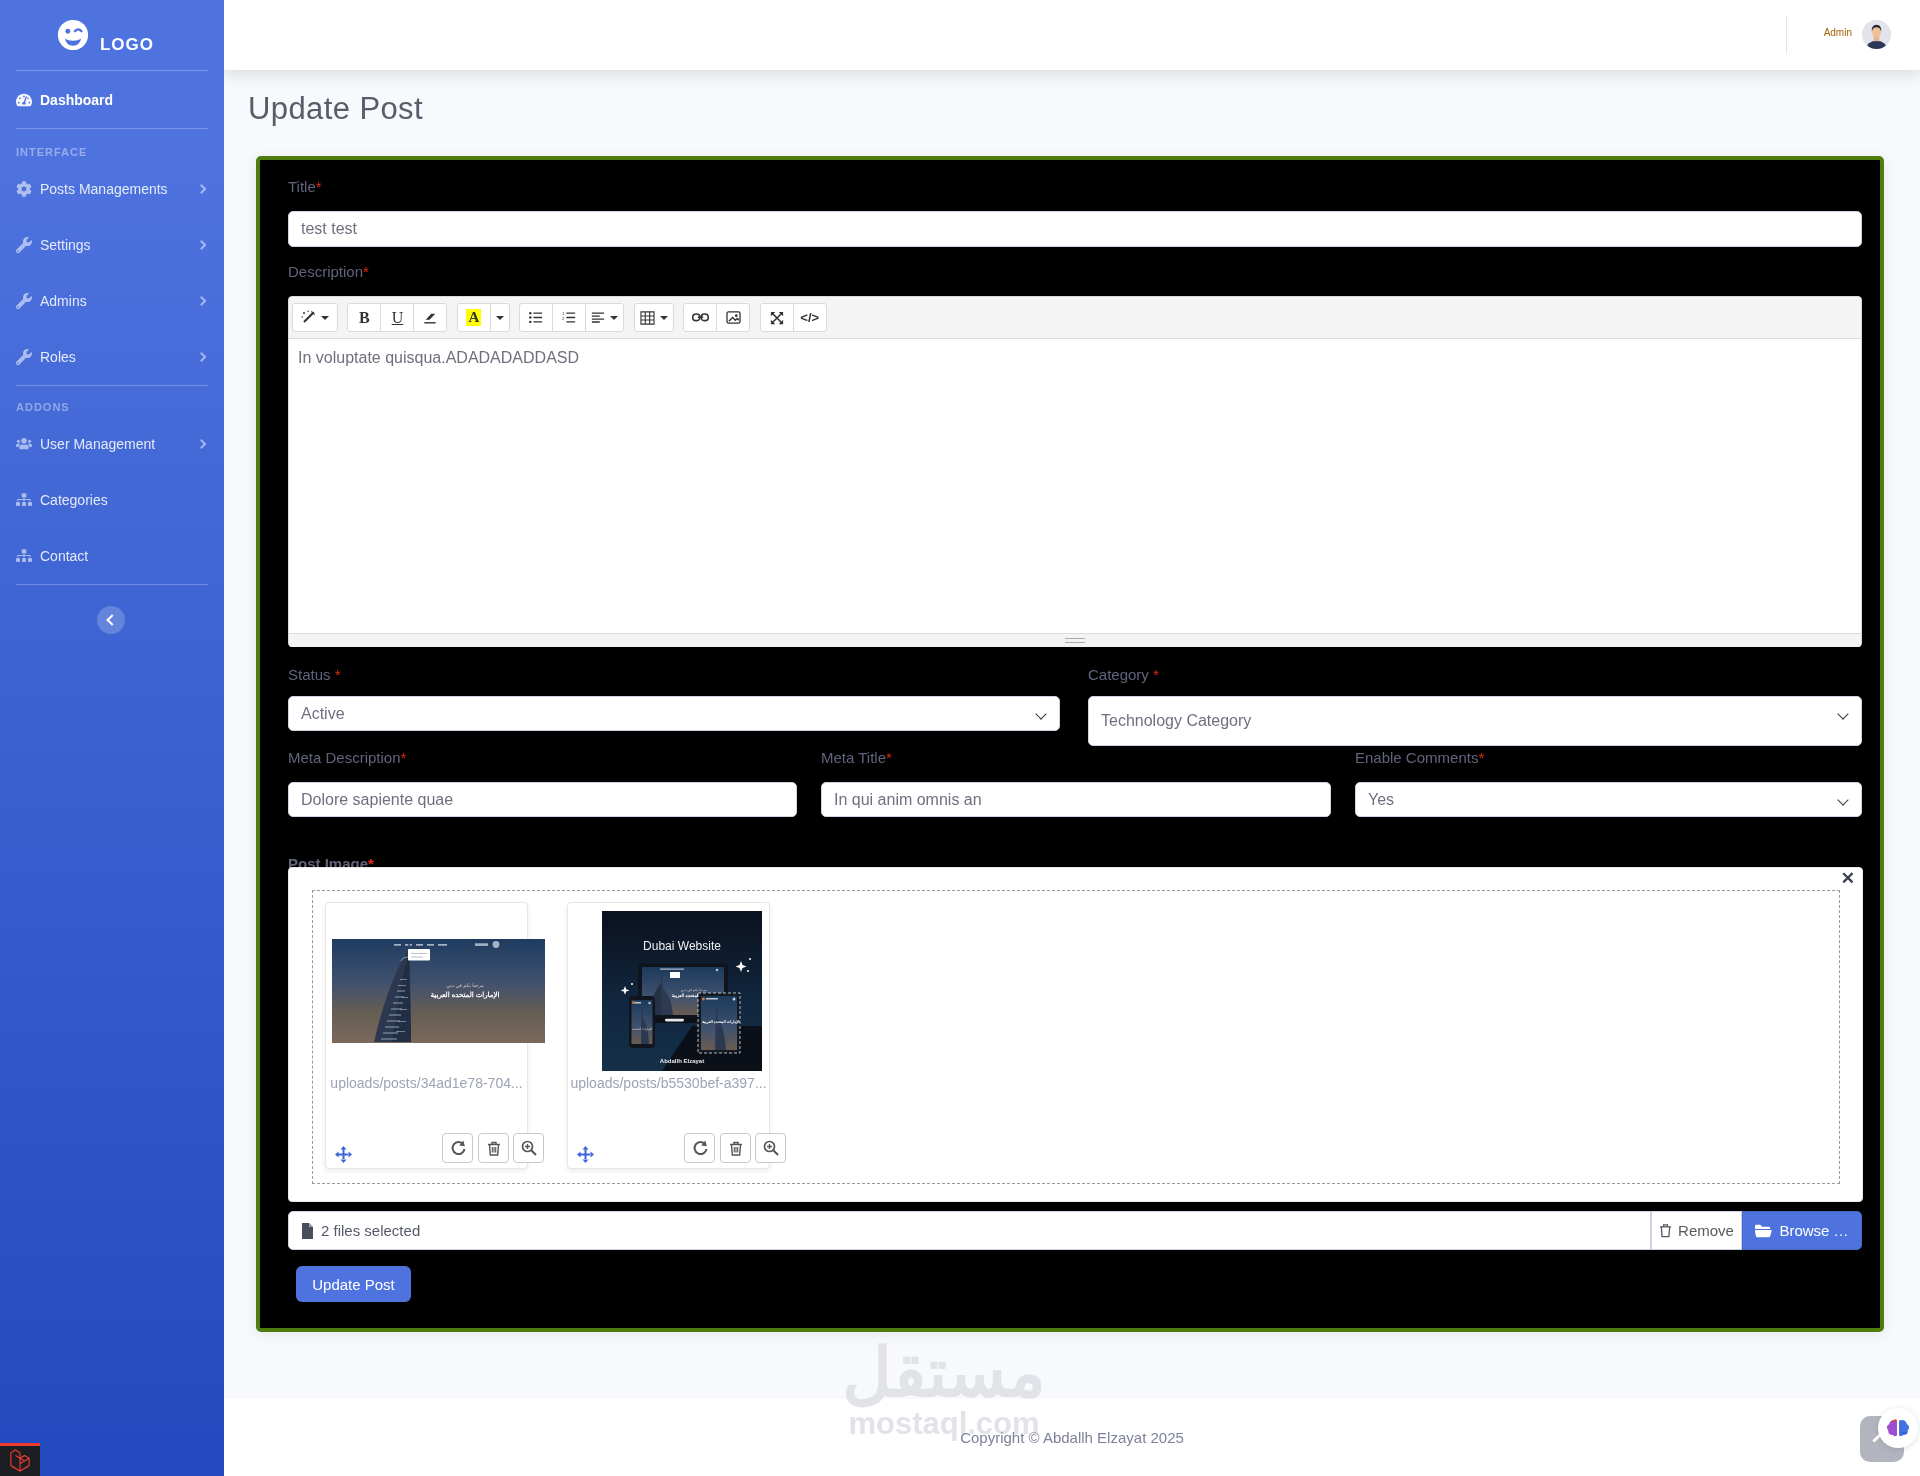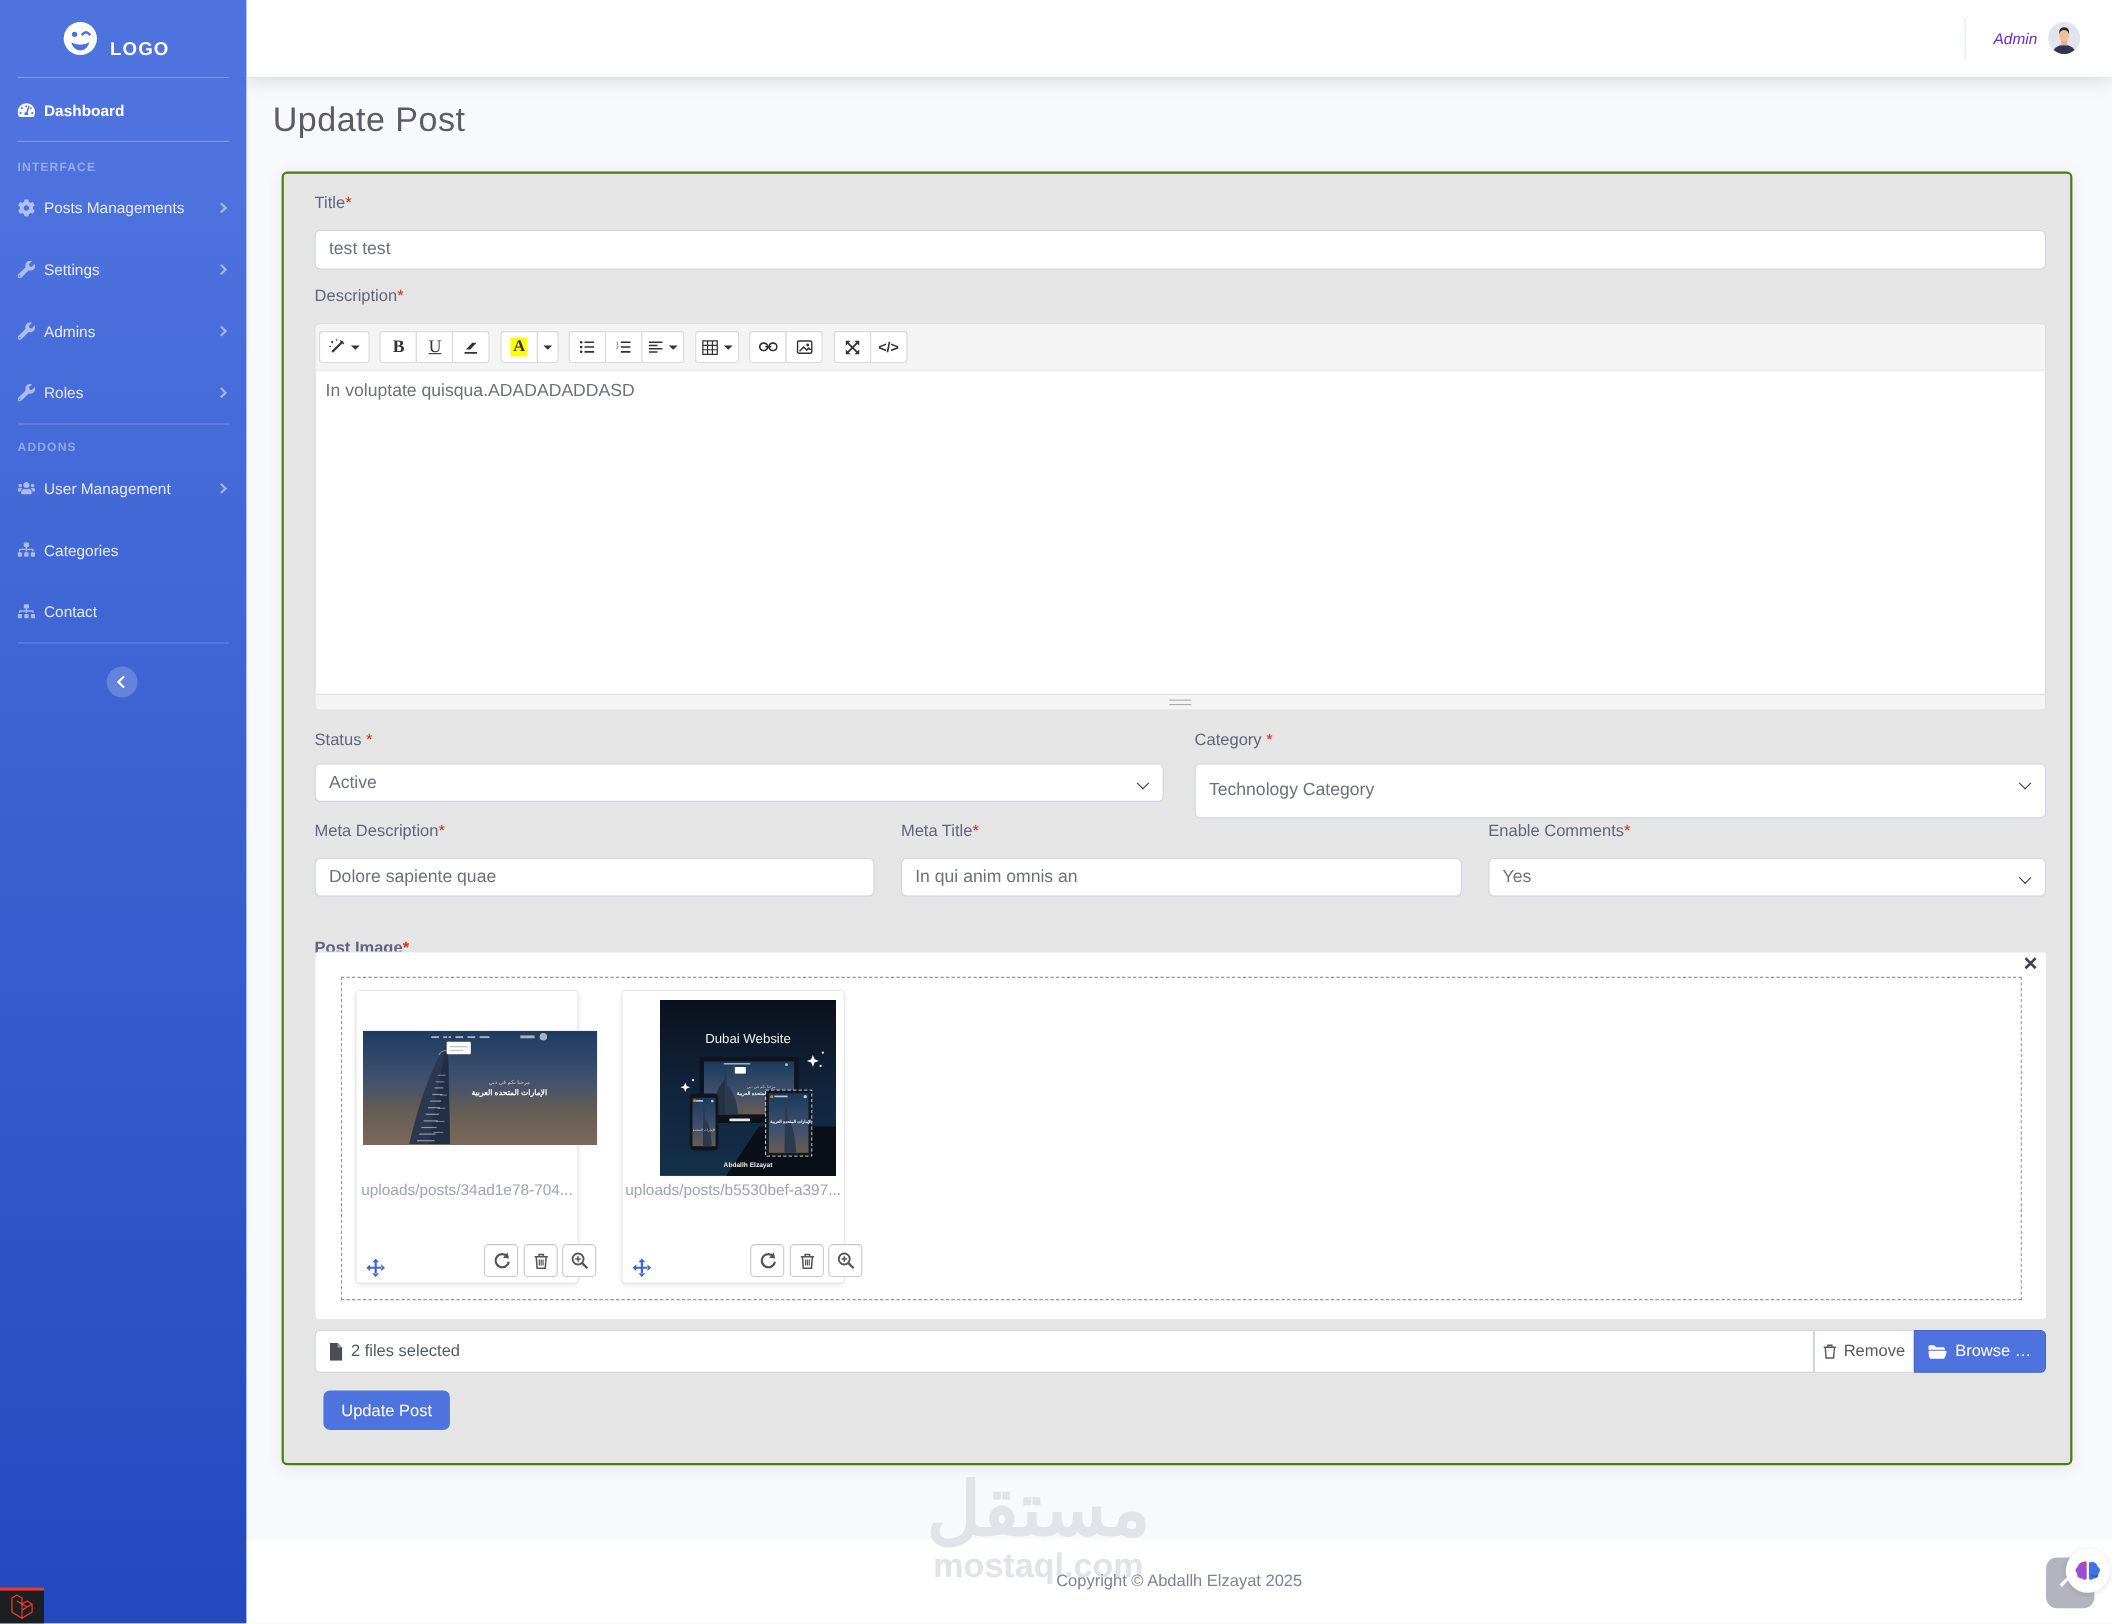--- a/index.html
+++ b/index.html
@@ -18,27 +18,27 @@
   .nav-item.active { color:#fff; font-weight:bold; }
   .nav-item.active .nicon { opacity:.95; }
   .nav-head { padding:17px 16px 3px 16px; color:rgba(255,255,255,.4); font-size:11px; font-weight:bold; letter-spacing:1px; }
   .chev { position:absolute; right:19px; top:50%; width:7px; height:7px; border-right:2px solid rgba(255,255,255,.5); border-top:2px solid rgba(255,255,255,.5); transform:translateY(-50%) rotate(45deg); }
   .toggle-circle { position:absolute; left:97px; top:606px; width:28px; height:28px; border-radius:50%; background:rgba(255,255,255,.2); }
   .toggle-circle::after { content:""; position:absolute; left:11px; top:10px; width:6px; height:6px; border-left:2px solid #fff; border-bottom:2px solid #fff; transform:rotate(45deg); }
   
   .topbar { position:absolute; left:224px; top:0; width:1696px; height:70px; background:#fff;
     box-shadow:0 4px 16px rgba(58,59,69,.16); z-index:4; }
   .topbar-divider { position:absolute; right:133px; top:16px; height:38px; border-left:1px solid #e3e6f0; }
-  .topbar-admin { position:absolute; right:68px; top:27px; font-size:14px; color:#6d28d9;font-style:italic; }
+  .topbar-admin { position:absolute; right:68px; top:27px; font-size:10px; color:#a16207; }
   .topbar-avatar { position:absolute; right:29px; top:20px; width:29px; height:29px; border-radius:50%; overflow:hidden; background:#e3e4ea; }
   
   .main-bg { position:absolute; left:224px; top:70px; width:1696px; height:1406px; background:#f8f9fc; }
   h1.page-title { position:absolute; left:248px; top:91px; font-size:31px; font-weight:normal; color:#5a5c69; letter-spacing:.4px; }
-  .card { position:absolute; left:256px; top:156px; width:1628px; height:1176px; background:#e5e5e5;
-    border:2px solid #4d7c0f; border-radius:5px; box-shadow:0 3px 14px rgba(58,59,69,.09); }
+  .card { position:absolute; left:256px; top:156px; width:1628px; height:1176px; background:#000000;
+    border:4px solid #4d7c0f; border-radius:5px; box-shadow:0 3px 14px rgba(58,59,69,.09); }
   label.flabel { position:absolute; font-size:15px; color:#61647d; }
   label.flabel .req { color:#e02b10; }
   .tinput { position:absolute; border:1px solid #d1d3e2; border-radius:5px; background:#fff; font-size:16px; color:#6e707e; padding:0 12px; display:flex; align-items:center; }
   .selwrap::after { content:""; position:absolute; right:14px; top:13px; width:7px; height:7px; border-right:1.7px solid #343a40; border-bottom:1.7px solid #343a40; transform:rotate(45deg); }
   
   .note-editor { position:absolute; left:28px; top:136px; width:1574px; height:351px; border:1px solid #dadada; border-radius:4px; background:#fff; }
   .note-toolbar { height:42px; background:#f4f4f4; border-bottom:1px solid #dadada; border-radius:3px 3px 0 0; padding:6px 0 6px 3px; }
   .btn-group { display:inline-flex; margin-right:5px; vertical-align:top; }
   .nbtn { height:29px; min-width:34px; background:#fff; border:1px solid #dadada; display:flex; align-items:center; justify-content:center; font-size:14px; color:#333; padding:0 5px; margin-left:-1px; }
   .btn-group .nbtn:first-child { border-radius:3px 0 0 3px; margin-left:0; }

